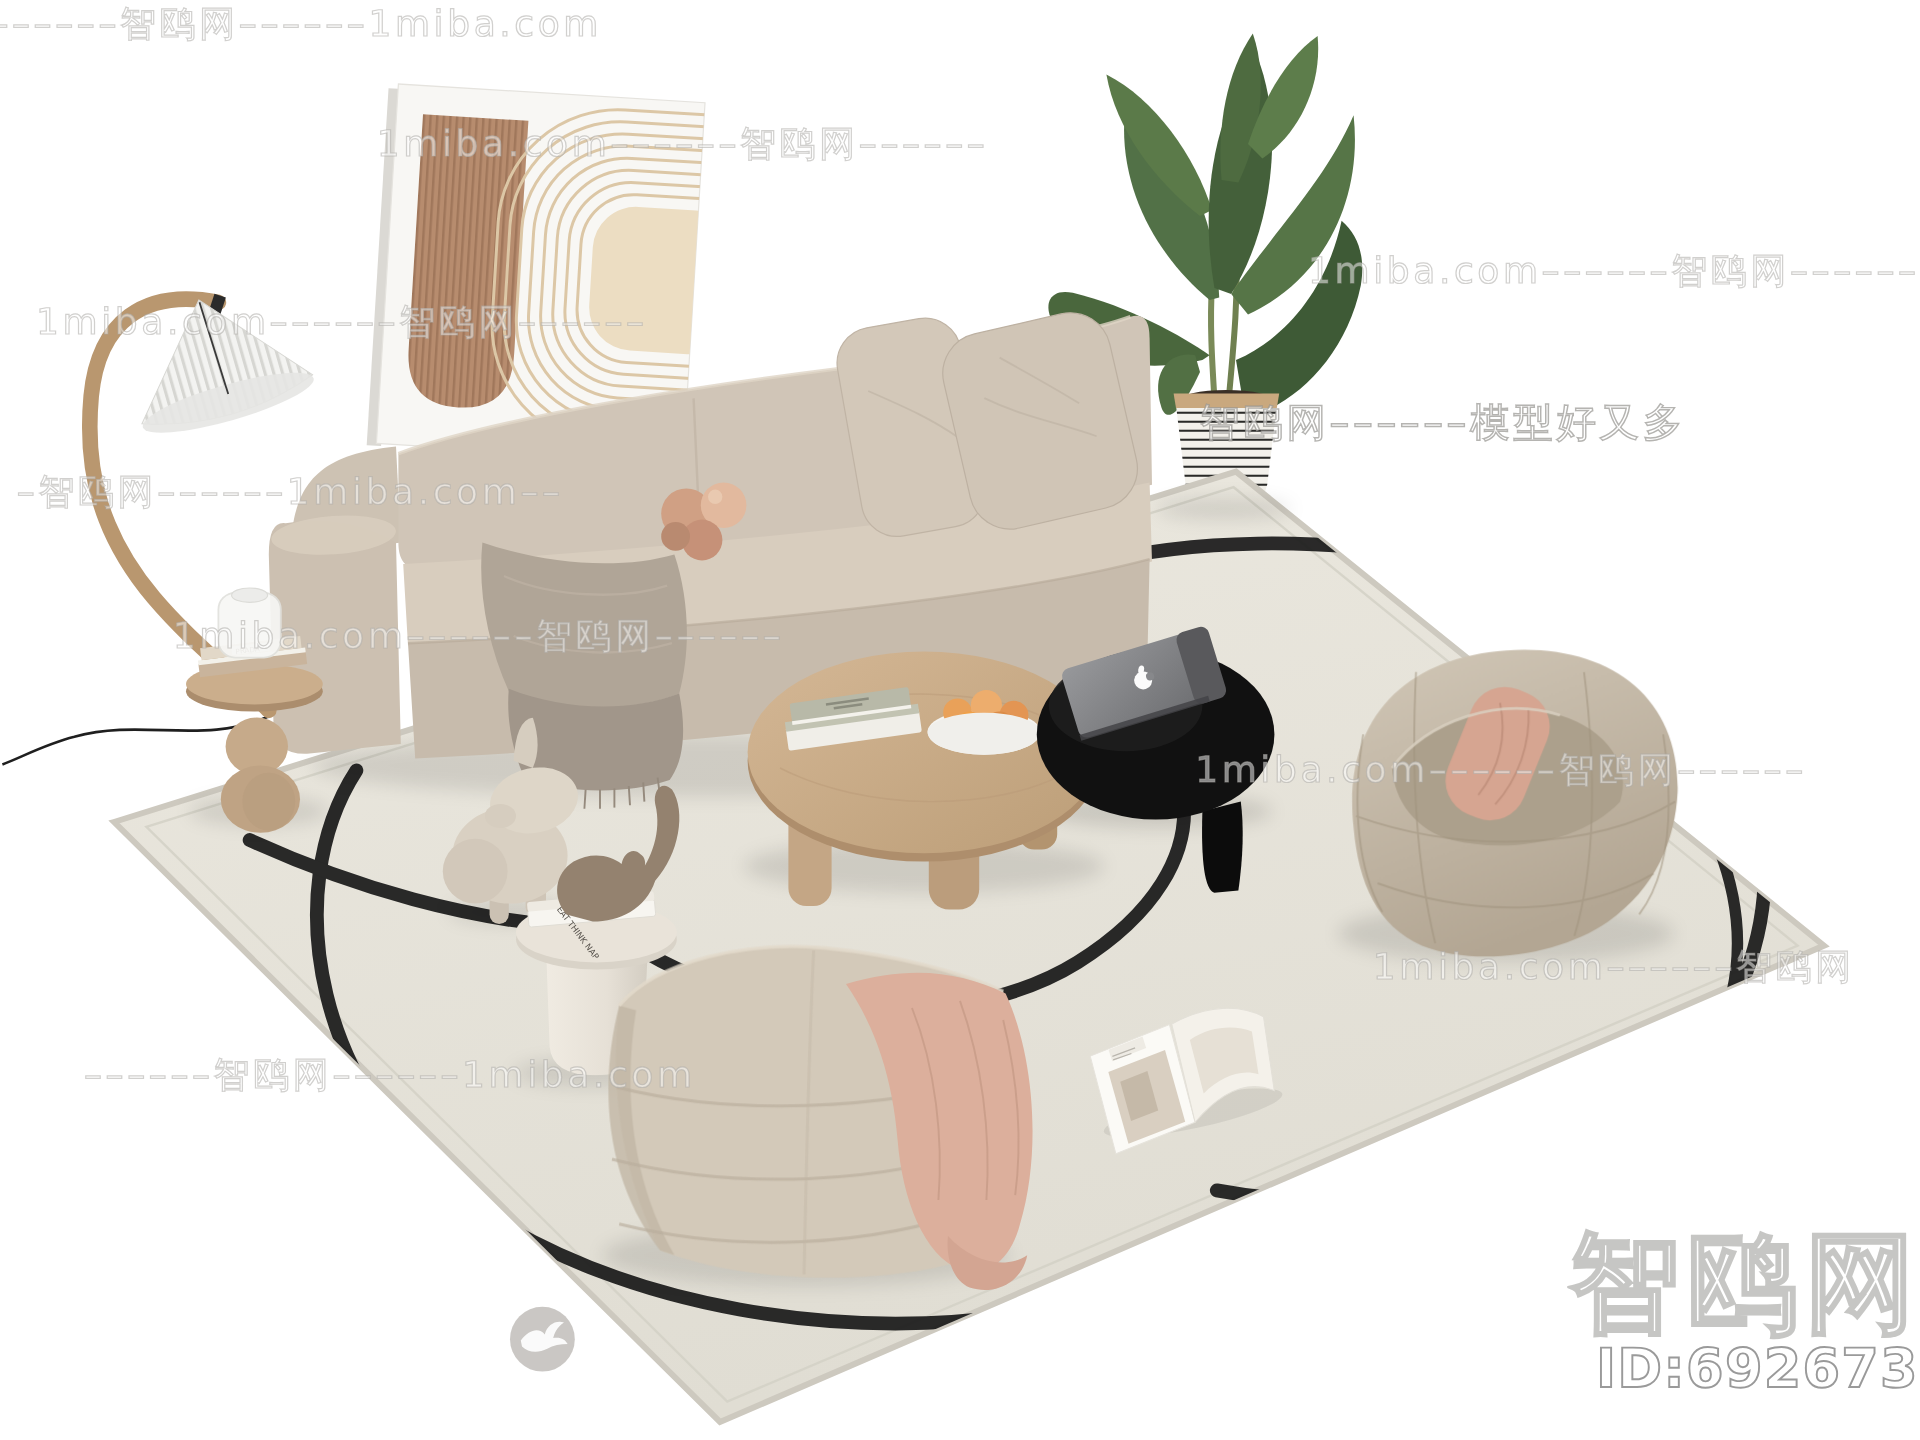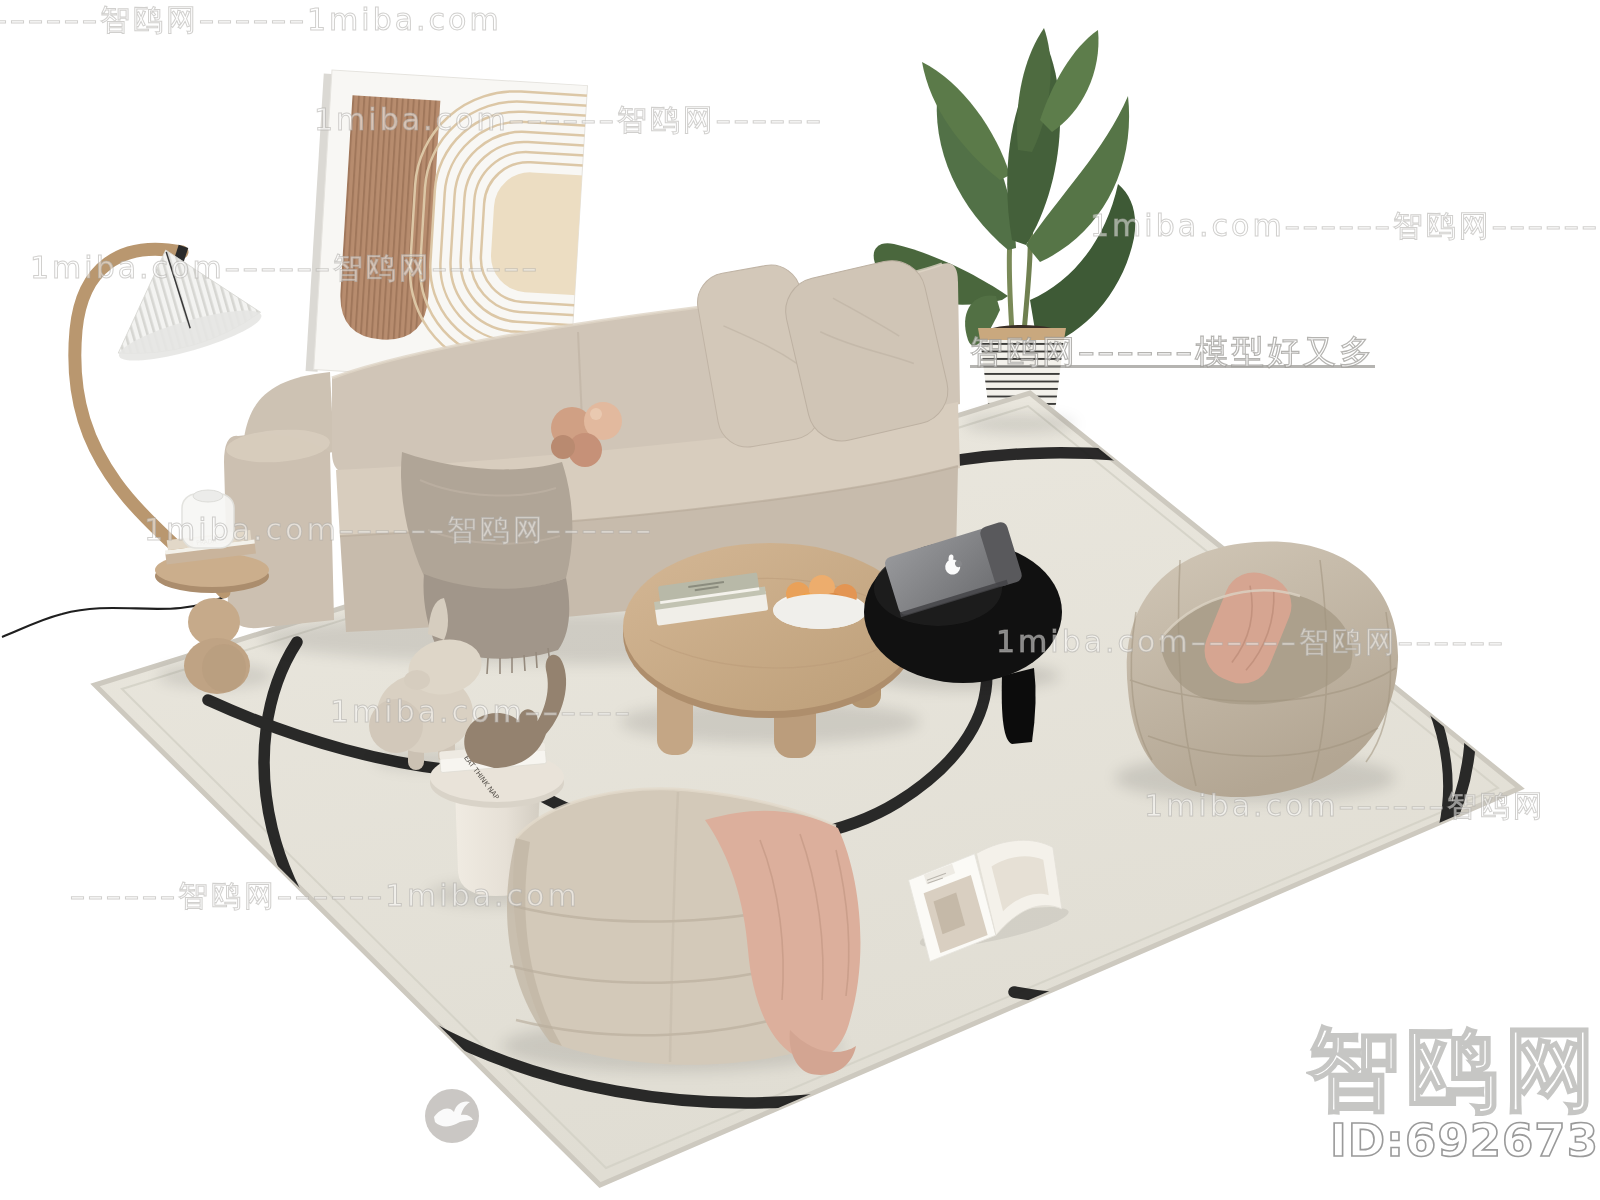--- a/index.html
+++ b/index.html
@@ -338,24 +338,24 @@
           <line x1="-56" y1="-27" x2="-40" y2="-29"></line>
         </g>
   </g>
 </svg>
 
 <div id="wm-layer">
       <div class="wm-row" style="left: -8px; top: 0px;">––––––智鸥网––––––1miba.com</div>
       <div class="wm-row" style="left: 314px; top: 100px;">1miba.com––––––智鸥网––––––</div>
       <div class="wm-row" style="left: 1090px; top: 206px;">1miba.com––––––智鸥网––––––</div>
       <div class="wm-row" style="left: 30px; top: 248px;">1miba.com––––––智鸥网––––––</div>
-      <div class="wm-row strong" style="left: 970px; top: 330px; text-decoration: underline;">智鸥网––––––模型好又多</div>
+      <div class="wm-row strong" style="left: 1000px; top: 330px;">智鸥网––––––模型好又多</div>
+      <div class="wm-row" style="left: 14px; top: 390px;">–智鸥网––––––1miba.com––</div>
       <div class="wm-row" style="left: 144px; top: 510px;">1miba.com––––––智鸥网––––––</div>
       <div class="wm-row" style="left: 996px; top: 622px;">1miba.com––––––智鸥网––––––</div>
-      <div class="wm-row" style="left: 330px; top: 694px;">1miba.com––––––</div>
       <div class="wm-row" style="left: 1144px; top: 786px;">1miba.com––––––智鸥网</div>
       <div class="wm-row" style="left: 70px; top: 876px;">––––––智鸥网––––––1miba.com</div>
     </div>
 
 <svg class="wm-bird" viewBox="0 0 60 60">
   <circle cx="30" cy="30" r="27" fill="#b6b2ad" opacity="0.72"></circle>
   <path d="M 12 31 C 19 22 27 20 32 26 C 34 18 41 14 48 16 C 42 20 40 25 39 29 C 45 28 49 30 51 34 C 45 34 39 35 34 38 C 26 42 18 41 13 36 Z" fill="#ffffff" opacity="0.92"></path>
 </svg>
 
 <div class="brand-logo">智鸥网</div>

